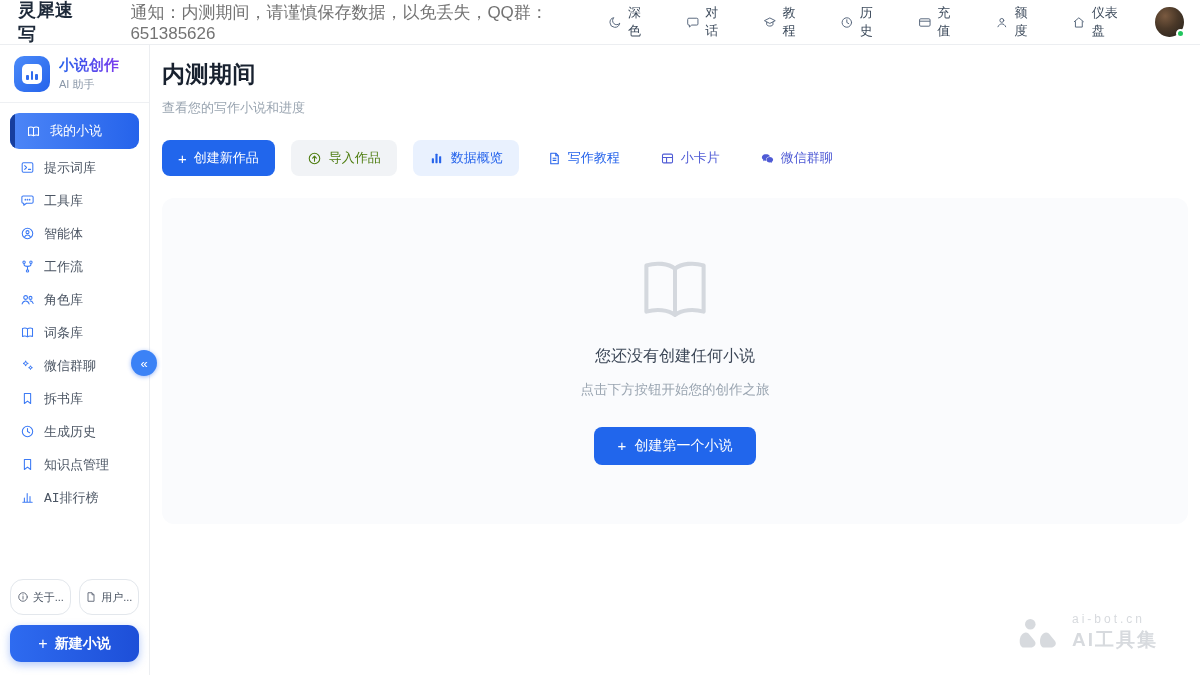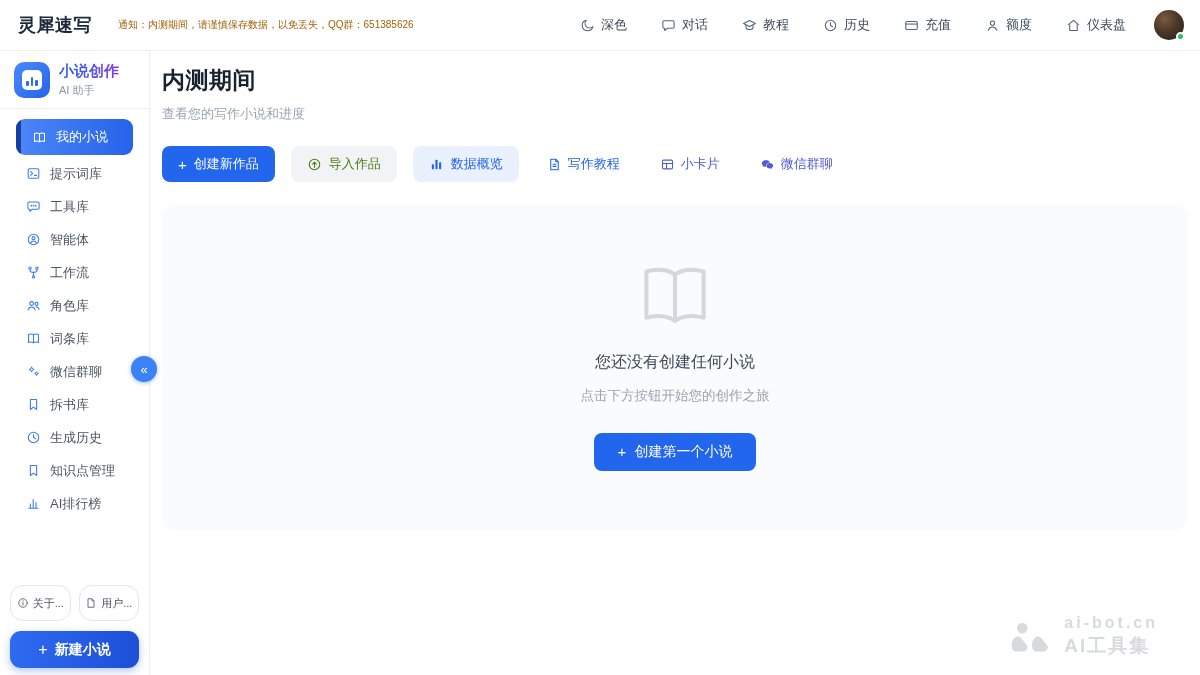--- a/index.html
+++ b/index.html
@@ -1,23 +1,23 @@
 <!DOCTYPE html>
 <html><head>
 <meta charset="utf-8">
 <style>
   * { margin:0; padding:0; box-sizing:border-box; }
   html,body { width:1200px; height:675px; overflow:hidden; }
   body { font-family:"Liberation Sans","DejaVu Sans",sans-serif; background:#fff; color:#1f2937; }
 
   
-  .topbar { height:51px; display:flex; align-items:center; padding:0 16px 0 18px;
+  .topbar { height:45px; display:flex; align-items:center; padding:0 16px 0 18px;
             border-bottom:1px solid #eceef1; background:#fff; }
   .brand { font-size:18px; font-weight:bold; color:#1e2a3a; letter-spacing:.5px; }
-  .notice { margin-left:26px; font-size:10px; color:#a16207; }
+  .notice { margin-left:42px; font-size:17px; color:#737373; }
   .topnav { margin-left:auto; display:flex; align-items:center; gap:34px; }
   .topnav-item { display:flex; align-items:center; gap:6px; font-size:13px; color:#3d4b5c; cursor:pointer; }
   .topnav-item .ic { width:15px; height:15px; color:#55657a; }
   .avatar { width:30px; height:30px; border-radius:50%; margin-left:28px; position:relative; cursor:pointer;
             background:radial-gradient(circle at 35% 30%, #7a5a40 0%, #4a3828 45%, #23201c 100%); }
   .avatar .dot { position:absolute; right:-1px; bottom:-1px; width:9px; height:9px; border-radius:50%;
                  background:#22c55e; border:2px solid #fff; }
 
   .layout { display:flex; height:630px; }
 
@@ -29,21 +29,21 @@
               background:linear-gradient(135deg,#4b8bf9,#2563eb); display:flex; align-items:center; justify-content:center; }
   .logo-inner { width:20px; height:20px; background:#fff; border-radius:5px; display:flex;
                 align-items:flex-end; justify-content:center; gap:2px; padding-bottom:4px; }
   .logo-inner i { display:block; width:2.5px; background:#2f6bee; border-radius:1px; }
   .logo-inner i:nth-child(1){height:5px;} .logo-inner i:nth-child(2){height:9px;} .logo-inner i:nth-child(3){height:6px;}
   .app-title { font-size:15px; font-weight:bold; background:linear-gradient(90deg,#2563eb,#7c3aed);
                -webkit-background-clip:text; background-clip:text; color:transparent; line-height:1.25; }
   .app-sub { font-size:11px; color:#8a97a8; margin-top:2px; }
   .side-divider { height:1px; background:#eef0f3; margin:0 0 6px 0; }
 
-  .menu { flex:1 1 auto; padding:2px 8px; }
+  .menu { flex:1 1 auto; padding:2px 2px;font-family:Liberation Mono, monospace; }
   .menu-item { height:33px; display:flex; align-items:center; gap:9px; padding:0 10px 0 18px;
                font-size:13px; color:#4b5563; cursor:pointer; }
   .menu-item .ic { width:15px; height:15px; color:#3d7bf5; flex:none; }
   .menu-item.active { margin:2px 8px; padding:0 10px; height:36px; border-radius:9px; color:#fff;
                background:linear-gradient(90deg,#4d86f7,#2563eb); position:relative; overflow:hidden; }
   .menu-item.active::before { content:""; position:absolute; left:0; top:0; bottom:0; width:5px; background:#173e9e; }
   .menu-item.active .ic { color:#fff; margin-left:6px; }
 
   .collapse-btn { position:absolute; right:-8px; top:305px; width:26px; height:26px; border-radius:50%;
                   background:#3b82f6; color:#fff; display:flex; align-items:center; justify-content:center;
@@ -85,21 +85,21 @@
   .empty-book { width:78px; height:62px; color:#d4d8de; margin-bottom:26px; }
   .empty-title { font-size:16px; color:#3b4656; }
   .empty-sub { font-size:13.5px; color:#9aa5b1; margin-top:14px; }
   .empty-btn { margin-top:28px; height:38px; padding:0 24px; border:none; border-radius:8px; cursor:pointer;
                background:#2166ec; color:#fff; font-size:14px; display:flex; align-items:center; gap:8px;
                font-family:inherit; }
 
   .watermark { position:absolute; right:42px; bottom:22px; display:flex; align-items:center; gap:10px;
                color:#d7dade; }
   .wm-logo { width:44px; height:30px; }
-  .wm-line1 { font-size:16px; font-weight:bold; letter-spacing:3px; }
+  .wm-line1 { font-size:12px; font-weight:normal; letter-spacing:3px; }
   .wm-line2 { font-size:19px; font-weight:bold; letter-spacing:2px; margin-top:1px; }
 
   .ic svg { width:100%; height:100%; display:block; }
 </style>
 </head>
 <body>
 
 <header class="topbar">
   <div class="brand">灵犀速写</div>
   <div class="notice">通知：内测期间，请谨慎保存数据，以免丢失，QQ群：651385626</div>

